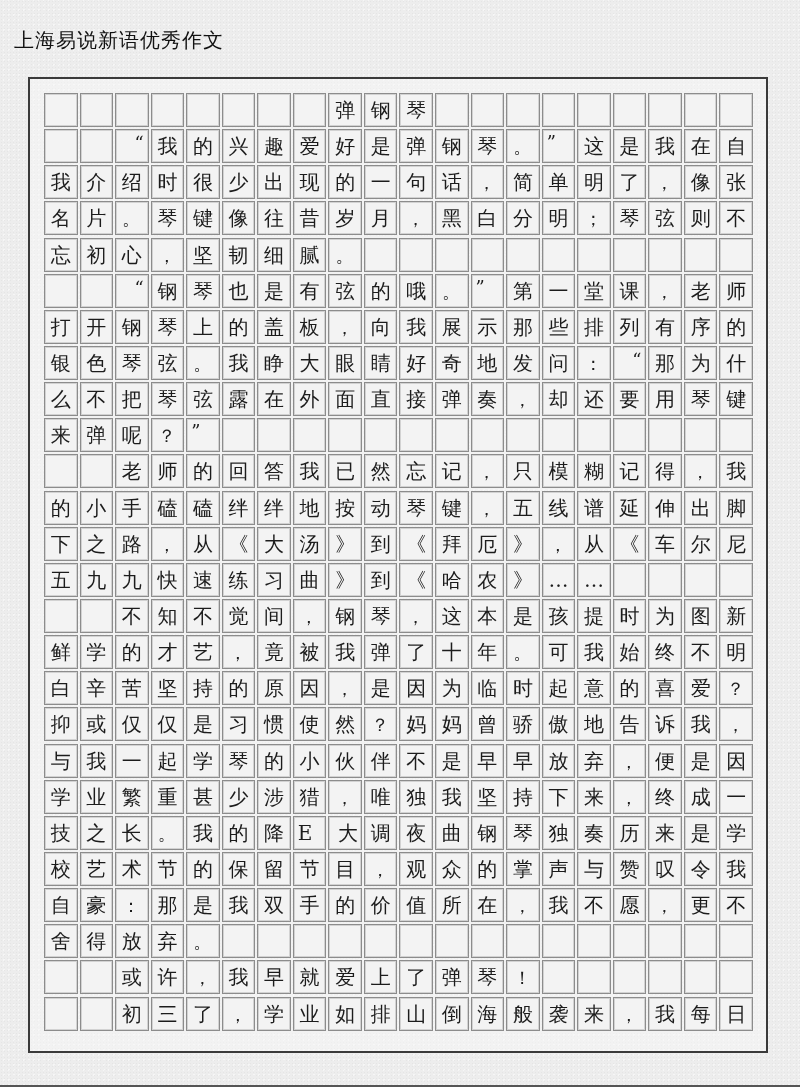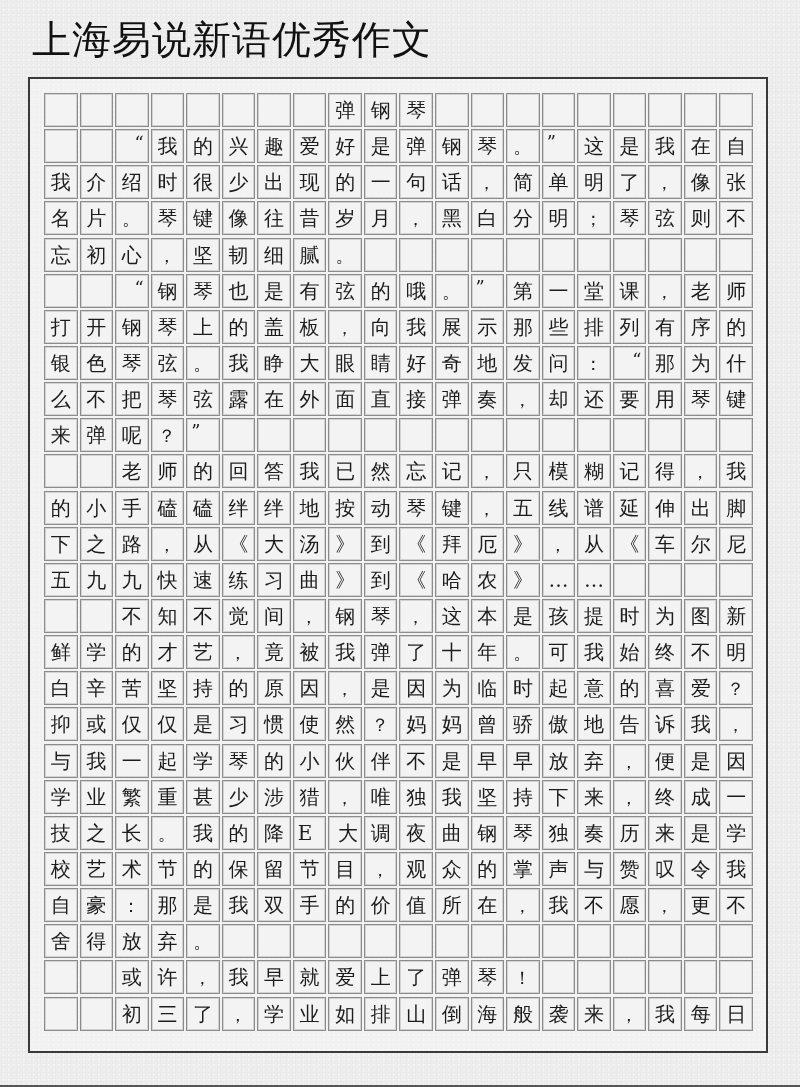--- a/index.html
+++ b/index.html
@@ -8,22 +8,22 @@
     background: #ededed;
     background-image:
       radial-gradient(rgba(0,0,0,0.035) 1px, transparent 1px),
       radial-gradient(rgba(255,255,255,0.5) 1px, transparent 1px);
     background-size: 3px 3px, 5px 5px;
     background-position: 0 0, 1px 2px;
     font-family: "DejaVu Serif", "Liberation Serif", serif;
     color: #1a1a1a;
   }
   .page-title {
-    position: absolute; left: 32px; top: 18px;
-    font-size: 39px; letter-spacing: 1px; line-height: 44px;
+    position: absolute; left: 14px; top: 18px;
+    font-size: 20px; letter-spacing: 1px; line-height: 44px;
     color: #111; font-family: "DejaVu Serif", serif;
   }
   .frame {
     position: absolute; left: 28px; top: 77px;
     width: 740px; height: 976px;
     border: 2px solid #3a3a3a; box-sizing: border-box;
     background: rgba(248,248,248,0.45);
   }
   .grid {
     position: absolute; left: 44px; top: 93px;

